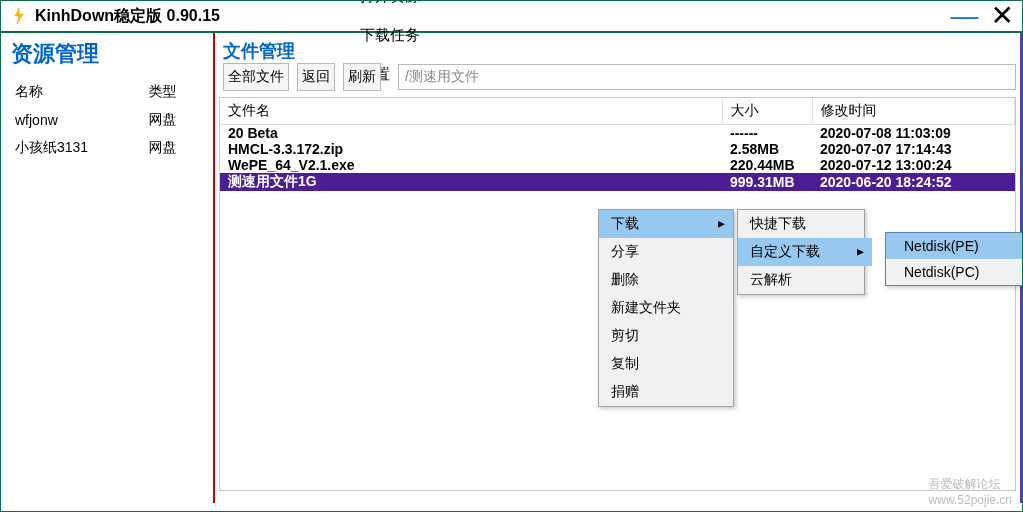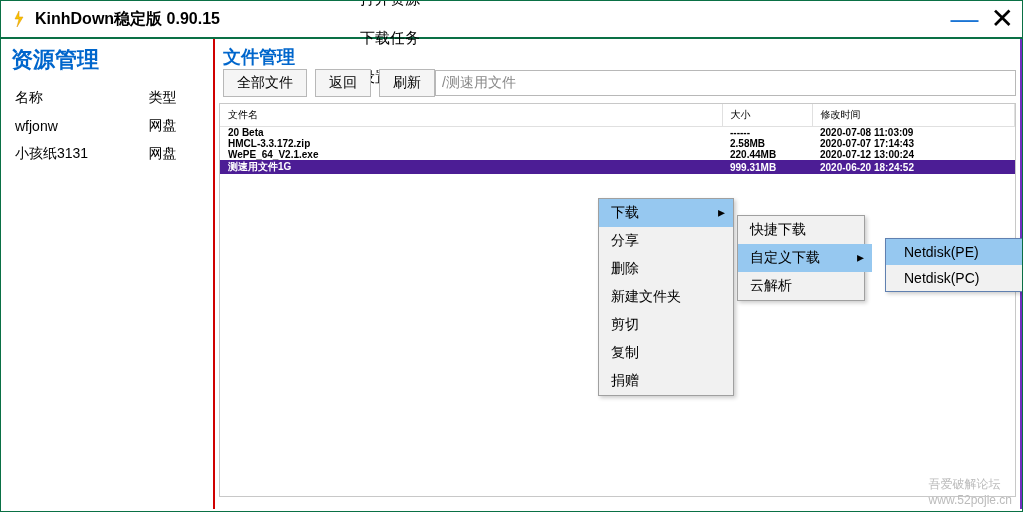--- a/index.html
+++ b/index.html
@@ -1,56 +1,56 @@
 <!DOCTYPE html>
 <html><head>
   <meta charset="utf-8">
   <style>
     * { margin: 0; padding: 0; box-sizing: border-box; font-family: "Microsoft YaHei", sans-serif; }
     body { width: 1023px; height: 512px; background: #fff; border: 1px solid #0a7045; position: relative; overflow: hidden; }
     
-    .titlebar { height: 38px; display: flex; align-items: center; padding: 0 8px; border-bottom: 2px solid #0a7045; }
+    .titlebar { height: 32px; display: flex; align-items: center; padding: 0 8px; border-bottom: 2px solid #0a7045; }
     .titlebar-icon { width: 20px; height: 20px; margin-right: 6px; }
     .titlebar-title { font-size: 16px; font-weight: bold; }
     .titlebar-nav { display: flex; gap: 20px; margin-left: 140px; flex-direction: column; }
     .titlebar-nav-item { font-size: 15px; cursor: pointer; }
     .titlebar-nav-item.active { color: #1a74d4; }
     .titlebar-controls { margin-left: auto; display: flex; gap: 12px; align-items: center; }
     .minimize { color: #1a74d4; font-size: 28px; cursor: pointer; line-height: 1; }
     .close-x { font-size: 28px; cursor: pointer; line-height: 1; font-weight: 300; }
     
     .main { height: calc(100% - 40px); display: flex; }
     
     .sidebar { width: 214px; border-right: 2px solid #d00000; padding: 6px 10px; }
     .sidebar-title { color: #0066cc; font-size: 22px; font-weight: bold; margin-bottom: 8px; }
     .sidebar-table { width: 100%; font-size: 14px; }
     .sidebar-table th { text-align: left; font-weight: normal; padding: 4px 2px; }
     .sidebar-table td { padding: 4px 2px; }
     
     .content { flex: 1; border-right: 2px solid #7030c0; padding: 6px 4px; }
     .content-title { color: #0066cc; font-size: 18px; font-weight: bold; margin-bottom: 0; padding-left: 4px; }
     .toolbar { display: flex; align-items: center; gap: 0; margin-bottom: 6px; padding-left: 4px; }
-    .toolbar-btn { padding: 4px 13px; border: 1px solid #b8b8b8; background: #f5f5f5; font-size: 14px; cursor: pointer; }
+    .toolbar-btn { padding: 4px 4px; border: 1px solid #b8b8b8; background: #f5f5f5; font-size: 14px; cursor: pointer; }
     .toolbar-btn:not(:first-of-type) { margin-left: 8px; }
-    .path-input { flex: 1; margin-left: 0; border: 1px solid #b8b8b8; padding: 4px 6px; font-size: 14px; color: #888; }
+    .path-input { flex: 1; margin-left: 17px; border: 1px solid #b8b8b8; padding: 4px 6px; font-size: 14px; color: #888; }
     
     .file-list { border: 1px solid #c8c8c8; height: calc(100% - 64px); position: relative; }
-    .file-table { width: 100%; border-collapse: collapse; font-size: 10px; }
+    .file-table { width: 100%; border-collapse: collapse; font-size: 14px; }
     .file-table th { text-align: left; padding: 4px 8px; font-weight: normal; border-right: 1px solid #e0e0e0; border-bottom: 1px solid #e0e0e0; }
     .file-table td { padding: 0 8px; font-weight: bold; }
     .file-table tr.selected td { background: #4c1d95; color: #fff; }
     .col-name { width: 502px; }
     .col-size { width: 90px; }
     
     .context-menu { position: absolute; background: #f1f1f1; border: 1px solid #a0a0a0; font-size: 14px; box-shadow: 2px 2px 4px rgba(0,0,0,0.2); }
     .context-menu-item { padding: 5px 30px 5px 12px; cursor: pointer; position: relative; min-width: 134px; }
     .context-menu-item.highlighted { background: #96c8f0; }
     .context-menu-item.highlighted .submenu-arrow { color: #000; }
     .submenu-arrow { position: absolute; right: 8px; }
-    .menu1 { top: 94px; left: 378px; }
+    .menu1 { top: 111px; left: 378px; }
     .menu2 { top: 111px; left: 517px; width: 128px; }
     .menu3 { top: 134px; left: 665px; width: 166px; border-color: #6080b0; }
     .menu3 .context-menu-item { padding-left: 18px; }
     
     .watermark { position: absolute; bottom: 4px; right: 10px; color: #bbb; font-size: 12px; }
   </style>
 </head>
 <body>
 
 <div class="titlebar">

